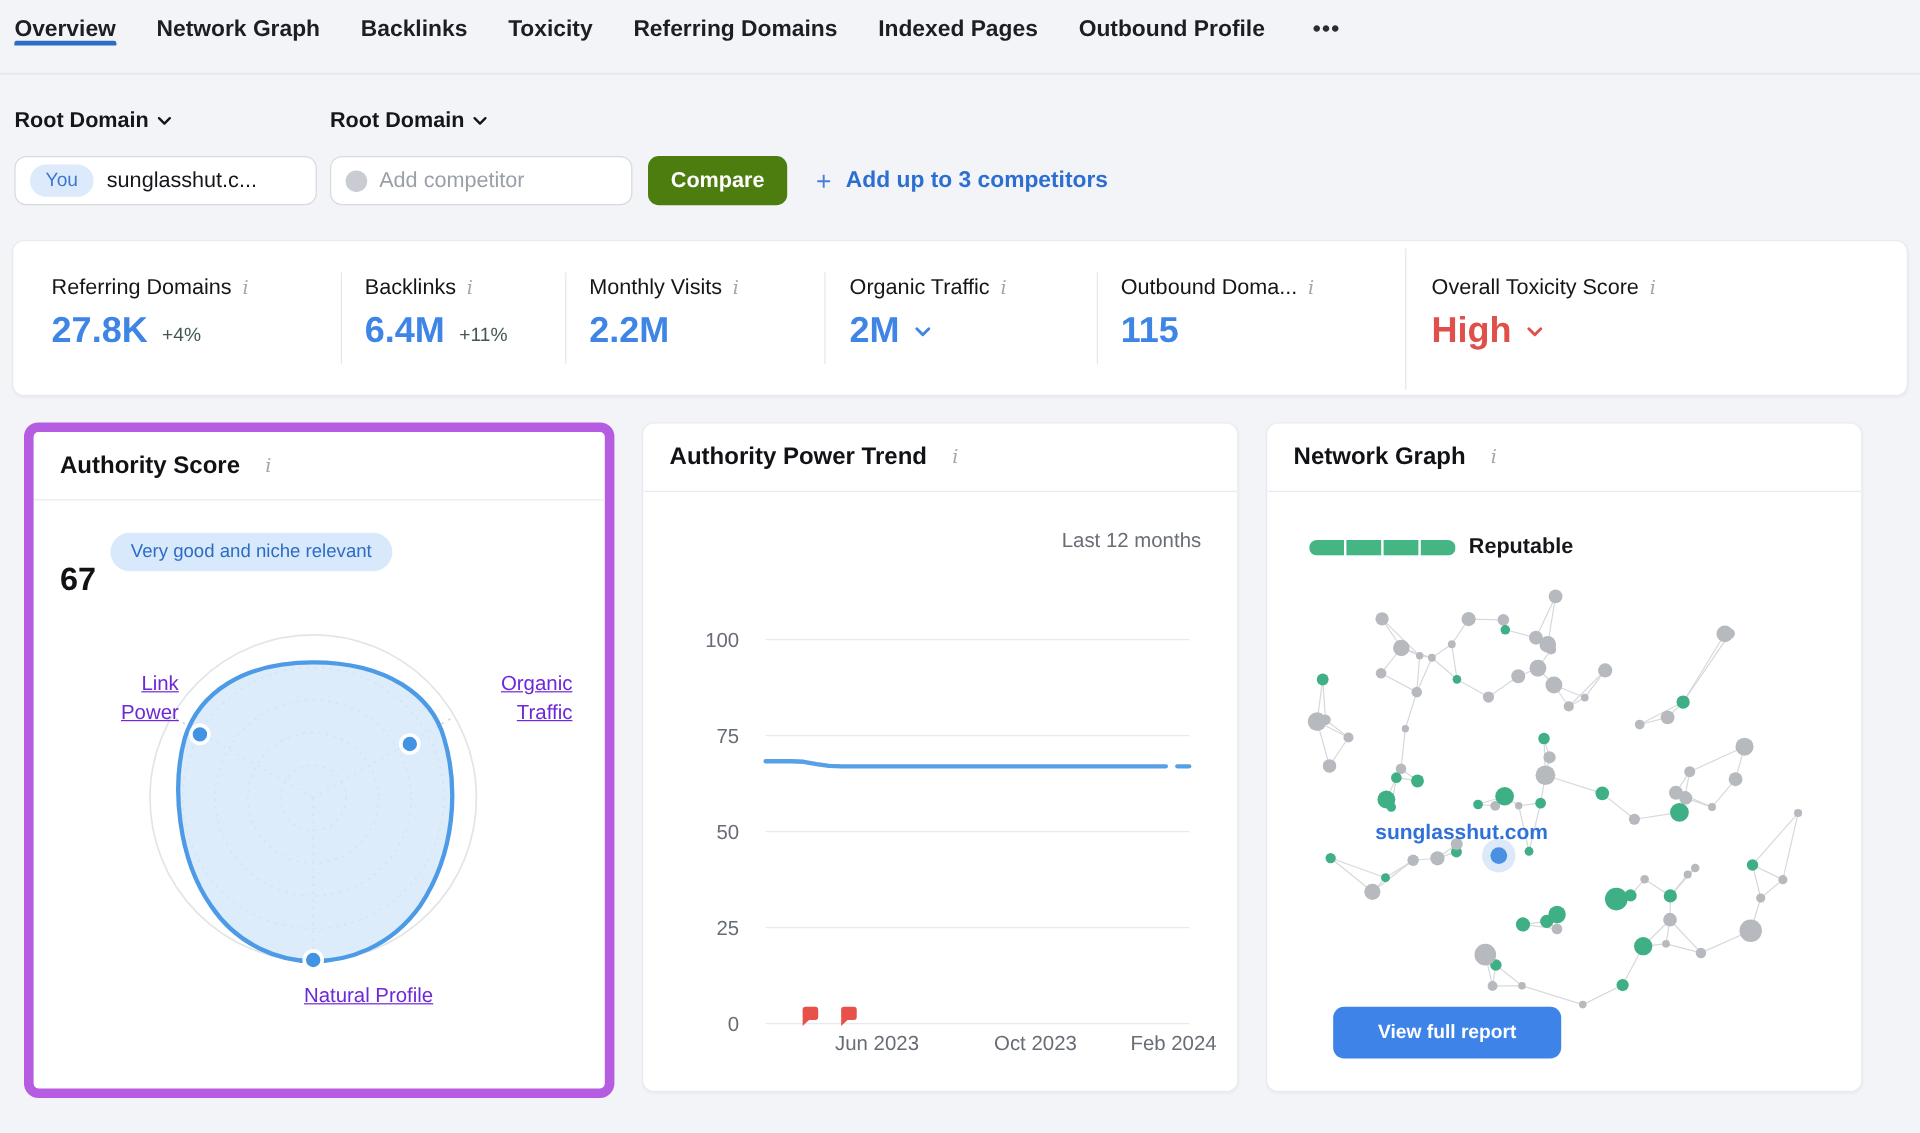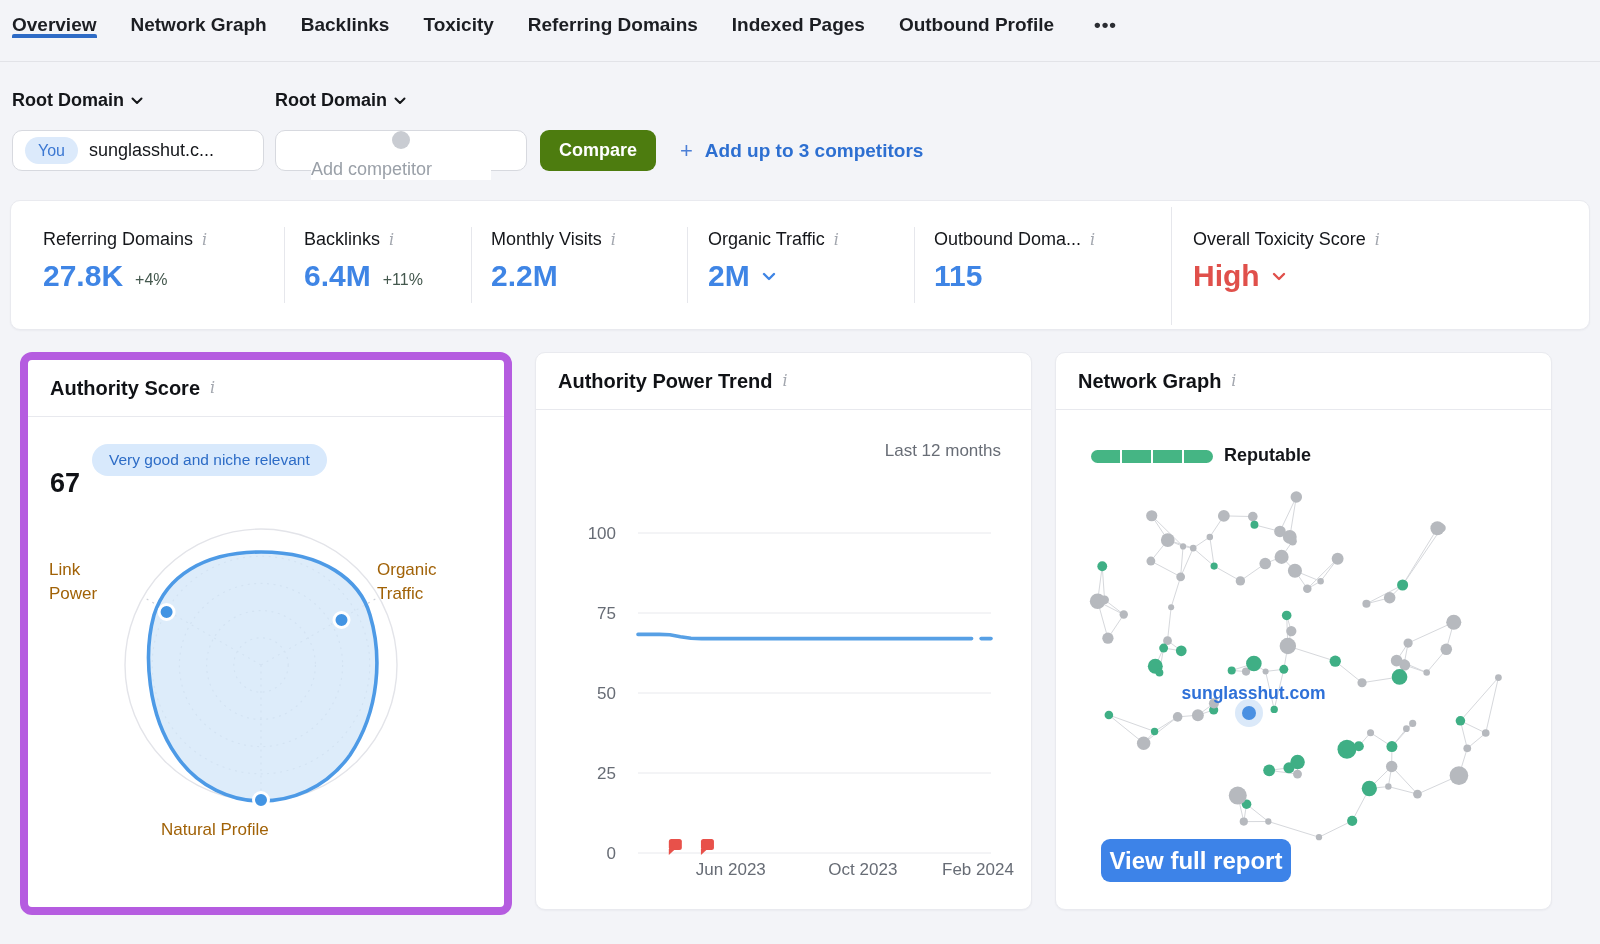--- a/index.html
+++ b/index.html
@@ -20,21 +20,21 @@
   .tab.active { font-weight:700; }
   .tab.active::after { content:""; position:absolute; left:0; right:0; bottom:0; height:4px; background:#2e6bc6; border-radius:2px 2px 0 0; }
   .tab-more { font-size:19px; font-weight:700; color:#2b2d33; padding:0 6px 17px; letter-spacing:1px; cursor:pointer; }
 
   
   .selector-label { position:absolute; top:90px; display:flex; align-items:center; gap:7px; font-size:18px; font-weight:700; color:#14161a; cursor:pointer; }
   .chev { display:inline-block; }
   .you-box { position:absolute; left:12px; top:130px; width:252px; height:41px; background:#fff; border:1px solid #d7d9df; border-radius:10px; display:flex; align-items:center; padding:0 12px; gap:11px; cursor:pointer; }
   .you-pill { background:#dceafb; color:#3c78d2; font-size:16px; line-height:27px; height:27px; padding:0 13px; border-radius:14px; }
   .you-domain { font-size:18px; color:#14161a; }
-  .competitor-input-wrap { position:absolute; left:275px; top:130px; width:252px; height:41px; background:#fff; border:1px solid #d7d9df; border-radius:10px; display:flex; align-items:center; padding:0 12px; gap:10px;flex-direction:column; }
+  .competitor-input-wrap { position:absolute; left:275px; top:130px; width:252px; height:41px; background:#fff; border:1px solid #d7d9df; border-radius:10px; display:flex; align-items:center; padding:16px 12px; gap:10px; }
   .gray-dot { width:18px; height:18px; border-radius:50%; background:#c9ccd2; flex:none; }
   .competitor-input { border:none; outline:none; font-size:18px; width:180px; color:#14161a; font-family:inherit; }
   .competitor-input::placeholder { color:#9aa0a8; }
   .compare-btn { position:absolute; left:540px; top:130px; width:116px; height:41px; background:#4d7c0f; border:none; border-radius:9px; color:#fff; font-size:18px; font-weight:700; cursor:pointer; font-family:inherit; }
   .add-link { position:absolute; left:680px; top:130px; height:41px; display:flex; align-items:center; gap:12px; cursor:pointer; }
   .add-plus { color:#4c7fd6; font-size:22px; font-weight:400; }
   .add-text { color:#2d6fd1; font-size:19px; font-weight:700; }
 
   
   .metrics-card { position:absolute; left:10px; top:200px; width:1580px; height:130px; background:#fff; border:1px solid #e9eaef; border-radius:10px; box-shadow:0 1px 2px rgba(20,30,60,.04); }
@@ -42,39 +42,39 @@
   .metric-label { position:absolute; top:28px; display:flex; gap:9px; align-items:center; font-size:18px; color:#14161a; white-space:nowrap; }
   .metric-value { position:absolute; top:58px; font-size:30px; font-weight:700; color:#3f85e5; display:flex; align-items:center; gap:12px; white-space:nowrap; }
   .metric-delta { font-size:16px; font-weight:400; color:#44584e; padding-top:8px; }
   .metric-value.red { color:#e0504b; }
   .v-div { position:absolute; top:26px; width:1px; height:76px; background:#e6e7ec; }
   .v-div.tall { top:6px; height:118px; }
   .info { font-family:"DejaVu Serif", serif; font-style:italic; font-size:16px; color:#a3a7af; cursor:pointer; line-height:1; }
 
   
   .card { background:#fff; border:1px solid #e9eaef; border-radius:10px; box-shadow:0 1px 2px rgba(20,30,60,.04); position:absolute; overflow:hidden; }
-  .card-header { position:relative; height:57px; border-bottom:1px solid #e8e9ee; display:flex; align-items:center; gap:10px; padding:0 22px; }
+  .card-header { position:relative; height:57px; border-bottom:1px solid #e8e9ee; display:flex; align-items:center; gap:21px; padding:0 22px; }
   .card-title { font-size:20px; font-weight:700; color:#101216; }
 
   .purple-wrap { position:absolute; left:20px; top:352px; width:492px; height:563px; border:8px solid #b55ce0; border-radius:12px; background:#fff; overflow:hidden; }
 
   .score-num { position:absolute; left:22px; top:86px; font-size:27px; font-weight:700; color:#101216;margin-top:22px; }
   .score-badge { position:absolute; left:64px; top:84px; height:32px; line-height:32px; padding:0 17px; border-radius:16px; background:#d8e9fc; color:#2d6cc6; font-size:15.5px; }
-  .radar-label { position:absolute; font-size:17px; color:#a16207; text-align:left; white-space:pre-line; line-height:24px; }
+  .radar-label { position:absolute; font-size:17px; color:#6d28d9; text-align:right; white-space:pre-line; line-height:24px;text-decoration:underline; }
 
   .range-label { position:absolute; right:30px; top:88px; font-size:17px; color:#686d76; }
   .trend-svg { position:absolute; left:0; top:58px; width:497px; height:500px; }
   .trend-svg text { font-family:"Liberation Sans", sans-serif; font-size:17px; fill:#676c75; }
 
   .seg-bar { position:absolute; left:35px; top:97px; width:122px; height:13px; border-radius:7px; overflow:hidden; display:flex; gap:2px; }
   .seg { flex:1; background:#45b584; }
   .legend-text { position:absolute; left:168px; top:92px; font-size:18px; font-weight:700; color:#14161a; }
   .network-svg { position:absolute; left:0; top:120px; width:497px; height:438px; }
-  .net-label { position:absolute; left:90px; top:330px; width:215px; text-align:center; font-size:17.5px; font-weight:700; color:#2f71d8; }
-  .view-btn { position:absolute; left:45px; top:486px; width:190px; height:43px; border:none; border-radius:9px; background:#3d83e8; color:#fff; font-size:24px; font-weight:700; cursor:pointer; font-family:inherit; }
+  .net-label { position:absolute; left:90px; top:330px; width:215px; font-size:17.5px; font-weight:700; color:#2f71d8; }
+  .view-btn { position:absolute; left:55px; top:486px; width:190px; height:43px; border:none; border-radius:9px; background:#3d83e8; color:#fff; font-size:16px; font-weight:700; cursor:pointer; font-family:inherit; }
 </style>
 </head>
 <body>
 
 <nav class="nav">
   <div class="tab active">Overview</div>
   <div class="tab">Network Graph</div>
   <div class="tab">Backlinks</div>
   <div class="tab">Toxicity</div>
   <div class="tab">Referring Domains</div>

